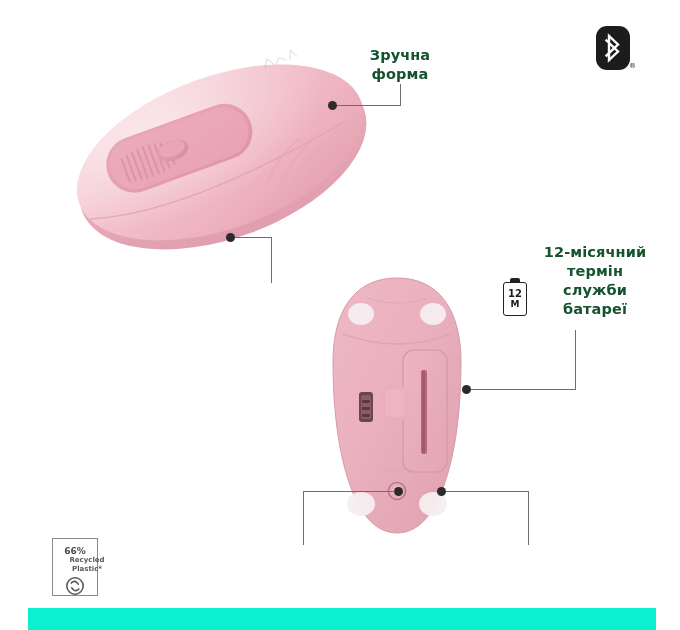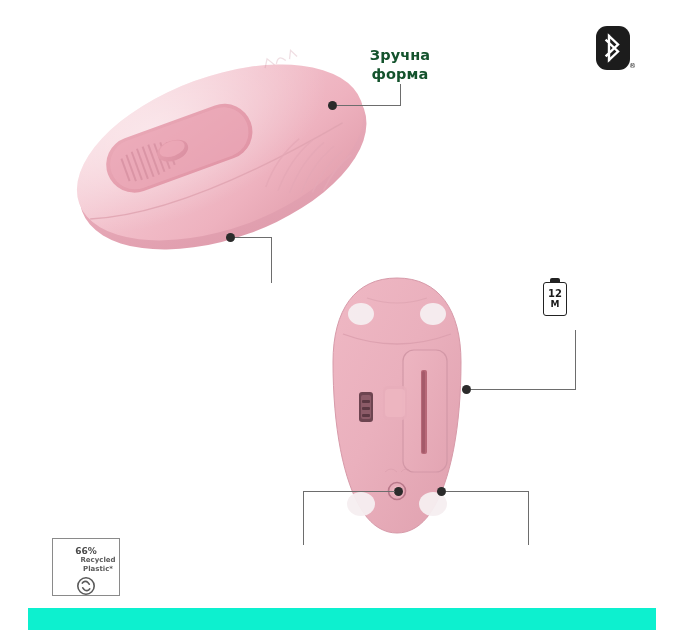--- a/index.html
+++ b/index.html
@@ -63,21 +63,21 @@
     right: -6px;
     bottom: 0px;
     font-size: 7px;
     color: #1c1c1c;
     font-family: "DejaVu Sans", sans-serif;
   }
 
   
   .recycle-badge {
     position: absolute;
-    width: 68px;
+    width: 46px;
     height: 58px;
     border: 1.5px solid #8a8a8a;
     background: #ffffff;
     box-sizing: border-box;
     display: flex;
     flex-direction: column;
     align-items: center;
     justify-content: flex-start;
     padding-top: 7px;
   }
@@ -96,21 +96,20 @@
     font-family: "DejaVu Sans", sans-serif;
     margin-left: 24px;
   }
   .rb-sym { margin-top: 3px; }
 
   
   .bat-icon {
     position: absolute;
     width: 24px;
     height: 22px;
-    margin-left: 40px;
   }
   .bat-body {
     position: absolute;
     left: 0; top: 4px;
     width: 24px; height: 34px;
     border: 1.6px solid #222;
     border-radius: 3px;
     box-sizing: border-box;
     background: #fff;
     display: flex;
@@ -307,20 +306,24 @@
   <div class="lead-h" style="left:471px; top:389px; width:105px;"></div>
   <div class="lead-v" style="left:575px; top:330px; height:60px;"></div>
 
   <div class="bat-icon" style="left:503px; top:278px;">
     <div class="bat-cap"></div>
     <div class="bat-body">
       <span class="bat-t1">12</span>
       <span class="bat-t2">M</span>
     </div>
   </div>
+  <div class="callout-text" style="left:520px; top:243px; width:150px; text-align:center;">12-місячний
+термін
+служби
+батареї</div>
 
   <div class="lead-dot" style="left:394px; top:487px;"></div>
   <div class="lead-h" style="left:303px; top:491px; width:92px;"></div>
   <div class="lead-v" style="left:303px; top:491px; height:54px;"></div>
 
   <div class="lead-dot" style="left:437px; top:487px;"></div>
   <div class="lead-h" style="left:446px; top:491px; width:82px;"></div>
   <div class="lead-v" style="left:528px; top:491px; height:54px;"></div>
 
   <div class="cyan-bar"></div>

